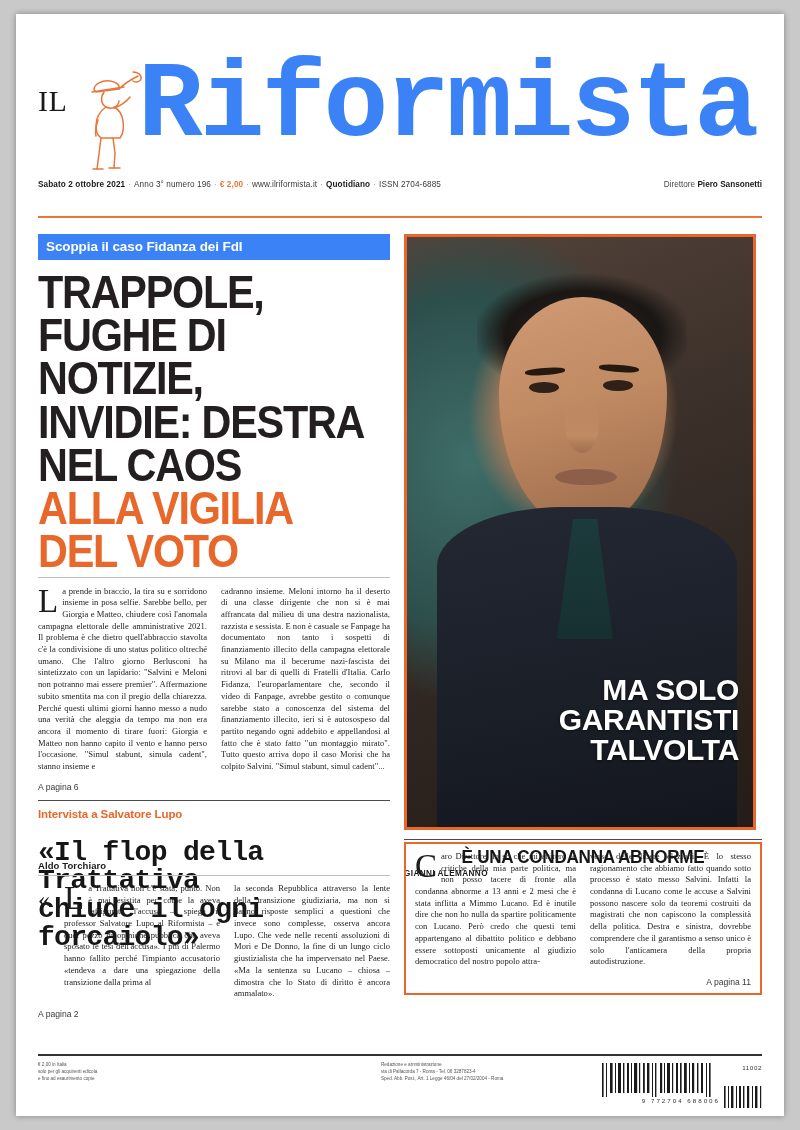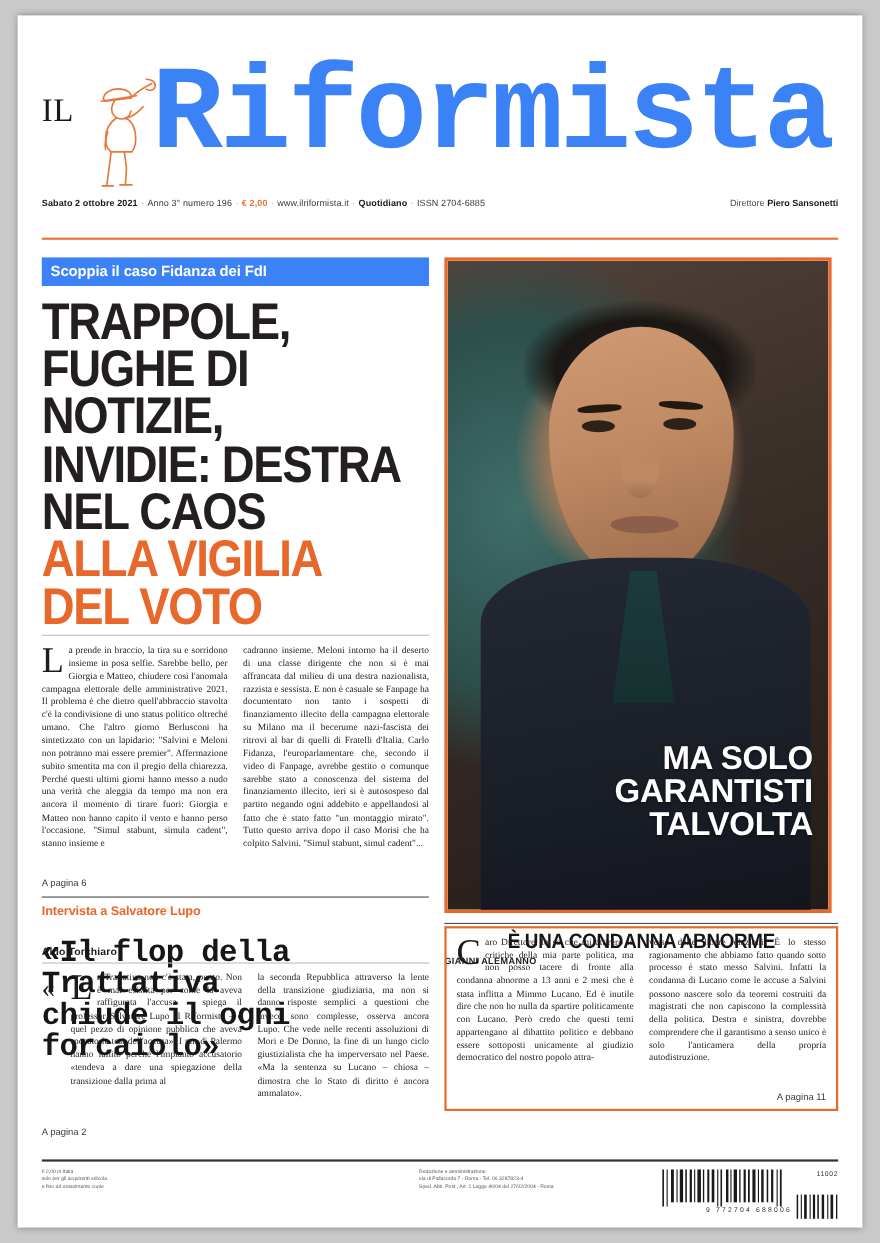--- a/index.html
+++ b/index.html
@@ -101,21 +101,21 @@
   .body p{margin:0;}
   .dropcap{
     float:left;
     font-family:"Liberation Serif", serif;
     font-size:33px;line-height:26px;
     padding:2px 4px 0 0;
     color:#1c1c1c;
     font-weight:400;
   }
   .apagina{
-    margin-top:24px;font-size:8.6px;color:#3a3a3a;
+    margin-top:9px;font-size:8.6px;color:#3a3a3a;
     font-family:"Liberation Sans",sans-serif;
   }
   .apagina.right-al{text-align:right;}
 
   .rule-dark{border-top:1.6px solid #4a4a4a;margin-top:8px;}
 
   .sub-kicker{
     margin-top:7px;
     color:#e8672a;font-weight:700;font-size:11.5px;letter-spacing:-.1px;
   }

